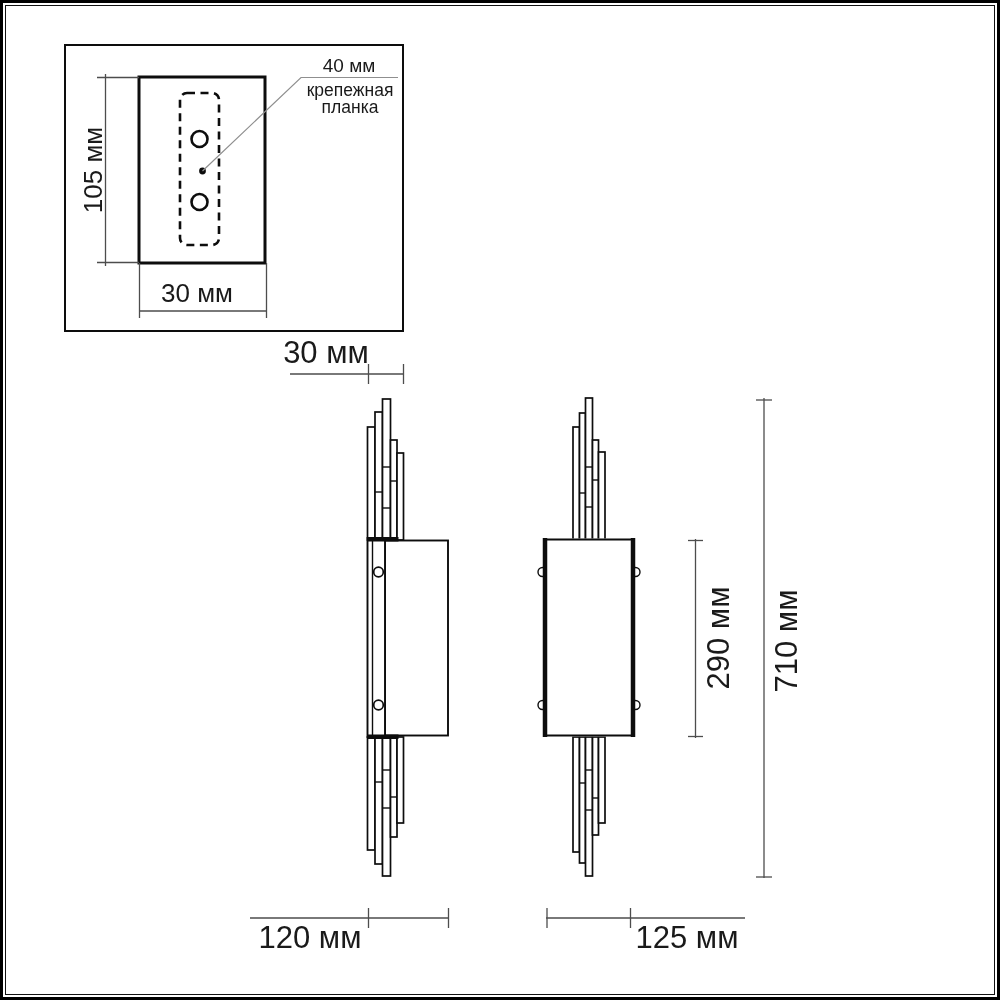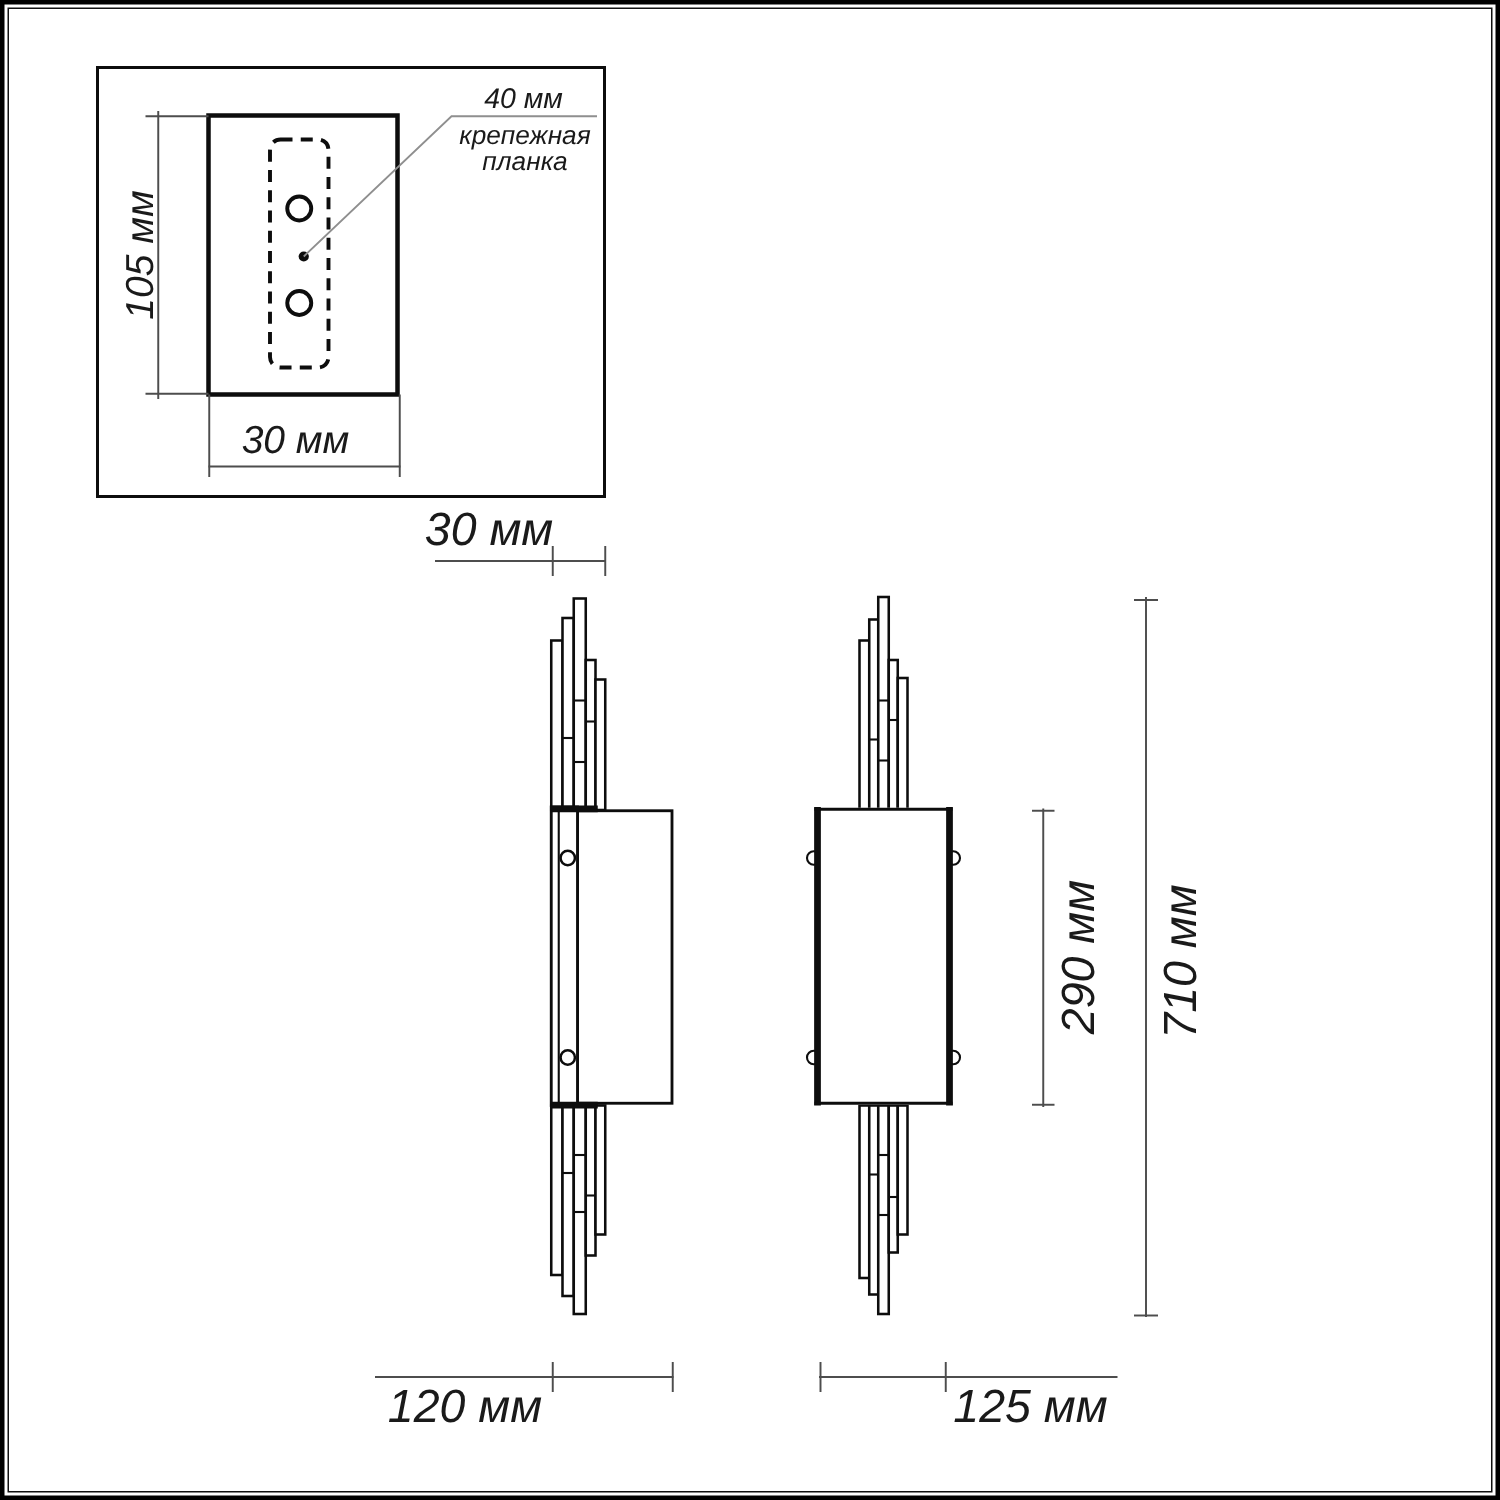--- a/index.html
+++ b/index.html
@@ -3,21 +3,20 @@
 <meta charset="utf-8">
 <style>
   html, body { margin: 0; padding: 0; background: #ffffff; }
   .canvas {
     position: relative;
     width: 1000px;
     height: 1000px;
     background: #ffffff;
     font-family: "Liberation Sans", "DejaVu Sans", sans-serif;
     overflow: hidden;
-    font-style: italic;
   }
   .frame-outer { position: absolute; inset: 0; border: 3px solid #000; box-sizing: border-box; }
   .frame-inner { position: absolute; inset: 5px; border: 1px solid #111; box-sizing: border-box; }
   svg.drawing { position: absolute; left: 0; top: 0; }
 
   
   .dwg   { stroke: #0d0d0d; fill: #ffffff; stroke-width: 1.7px; }
   .dwg-thin  { stroke: #0d0d0d; fill: none; stroke-width: 1.4px; }
   .dwg-thick { stroke: #0d0d0d; fill: none; stroke-width: 3px; }
   .dwg-fill  { fill: #0d0d0d; stroke: none; }

